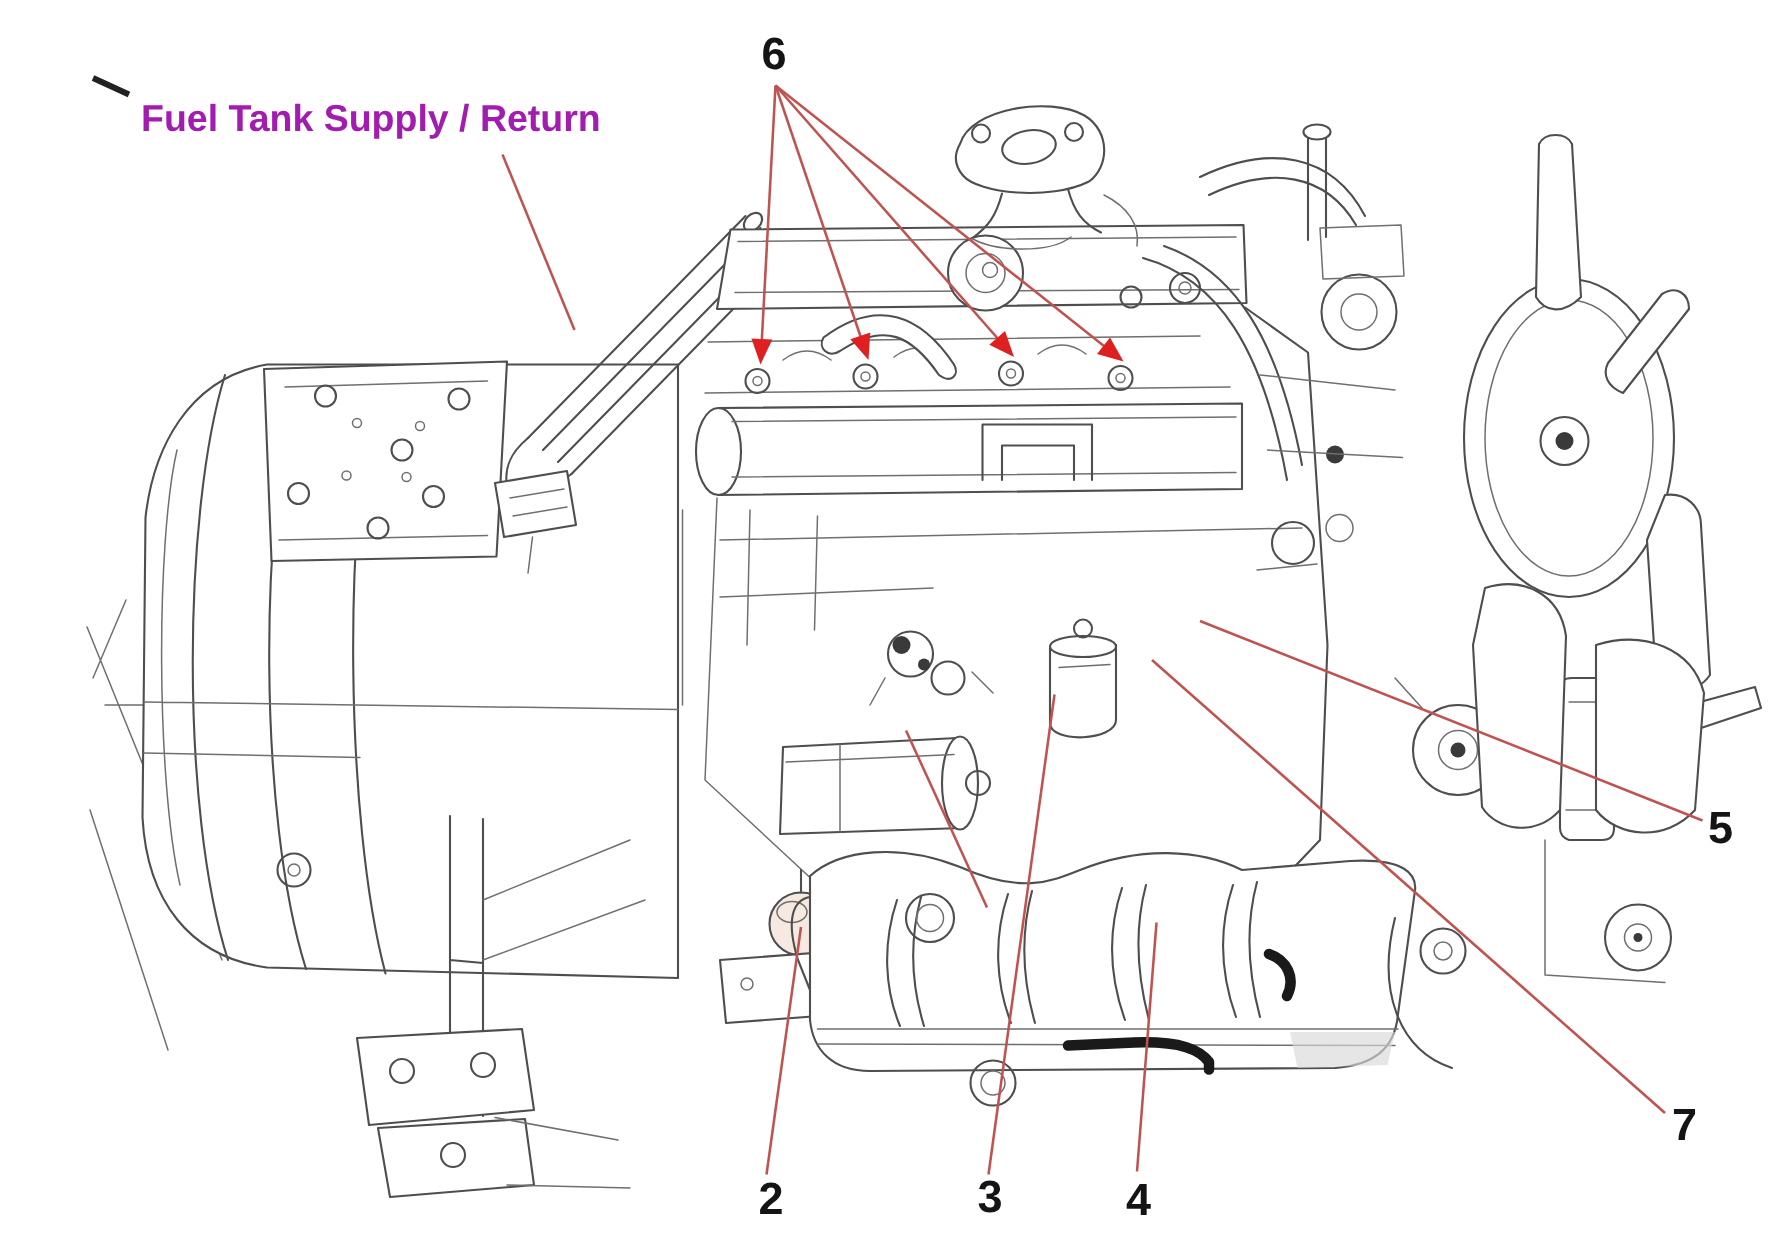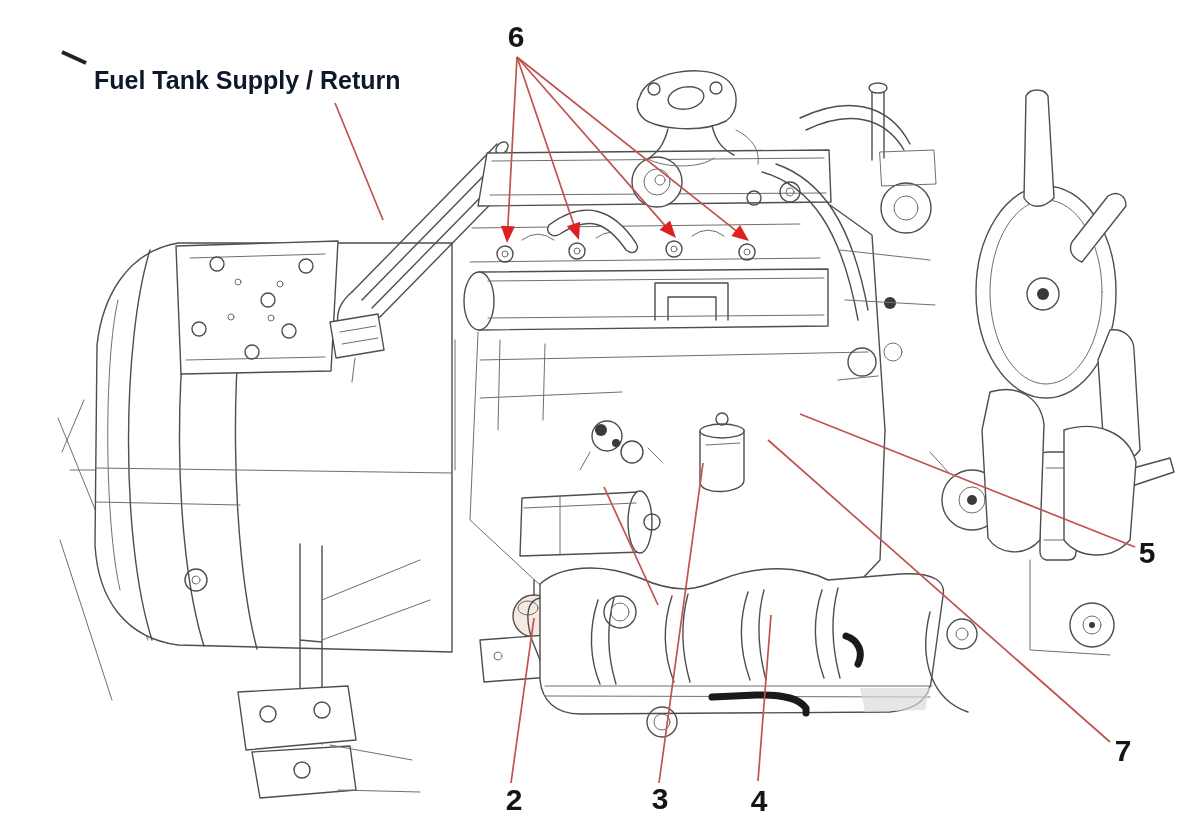--- a/index.html
+++ b/index.html
@@ -225,20 +225,20 @@
         <polygon points="749,241 731.3307764784637,235.920773666592 740.0303024324922,224.95180615933853" fill="#de2020"></polygon>
         <line x1="511" y1="783" x2="534" y2="618" stroke="#bf5350" stroke-width="1.7"></line>
         <line x1="659" y1="783" x2="703" y2="463" stroke="#bf5350" stroke-width="1.7"></line>
         <line x1="658" y1="605" x2="604" y2="487" stroke="#bf5350" stroke-width="1.7"></line>
         <line x1="758" y1="781" x2="771" y2="615" stroke="#bf5350" stroke-width="1.7"></line>
         <line x1="1135" y1="547" x2="800" y2="414" stroke="#bf5350" stroke-width="1.7"></line>
         <line x1="1110" y1="742" x2="768" y2="440" stroke="#bf5350" stroke-width="1.7"></line>
       </svg>
   </div>
 
-  <div class="fuel-label" style="left: 94px; top: 80px; color: #0f172a;">Fuel Tank Supply / Return</div>
+  <div class="fuel-label" style="left: 94px; top: 80px; color: #a21caf;">Fuel Tank Supply / Return</div>
   <div class="callout" style="left: 516px; top: 37px; color: rgb(20, 20, 20);">6</div>
   <div class="callout" style="left: 514px; top: 800px; color: rgb(20, 20, 20);">2</div>
   <div class="callout" style="left: 660px; top: 799px; color: rgb(20, 20, 20);">3</div>
   <div class="callout" style="left: 759px; top: 801px; color: rgb(20, 20, 20);">4</div>
   <div class="callout" style="left: 1147px; top: 553px; color: rgb(20, 20, 20);">5</div>
   <div class="callout" style="left: 1123px; top: 751px; color: rgb(20, 20, 20);">7</div>
 </div>
 
 </body></html>

